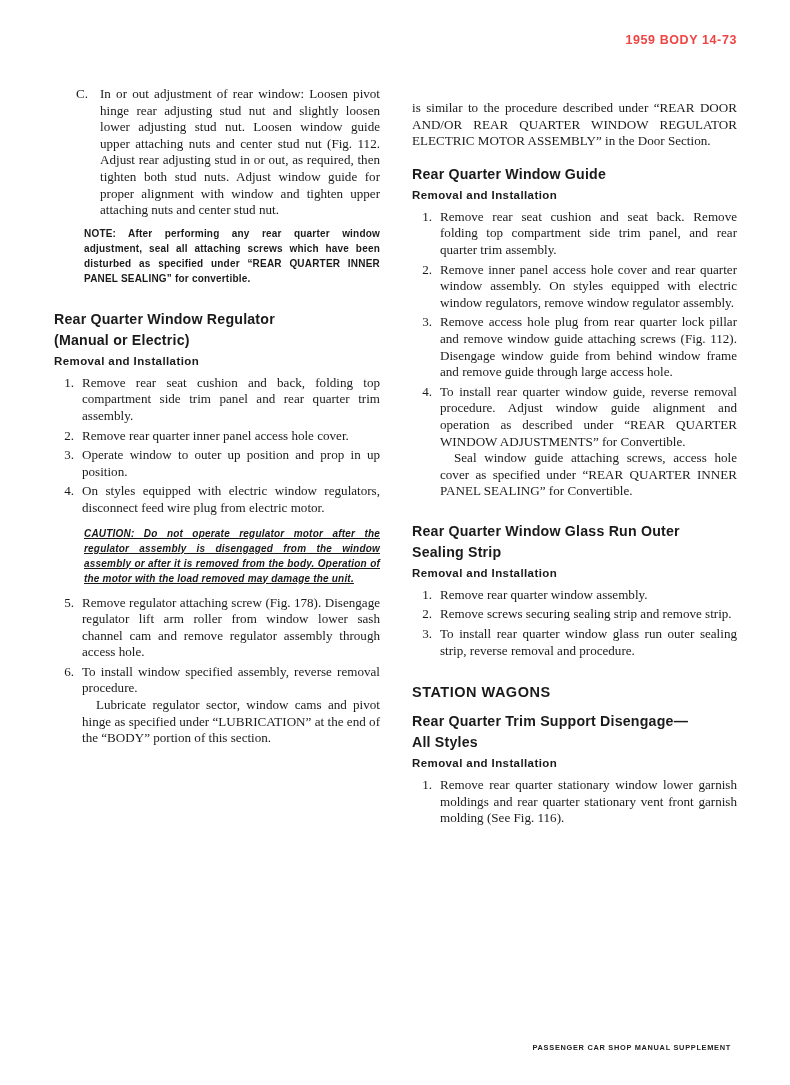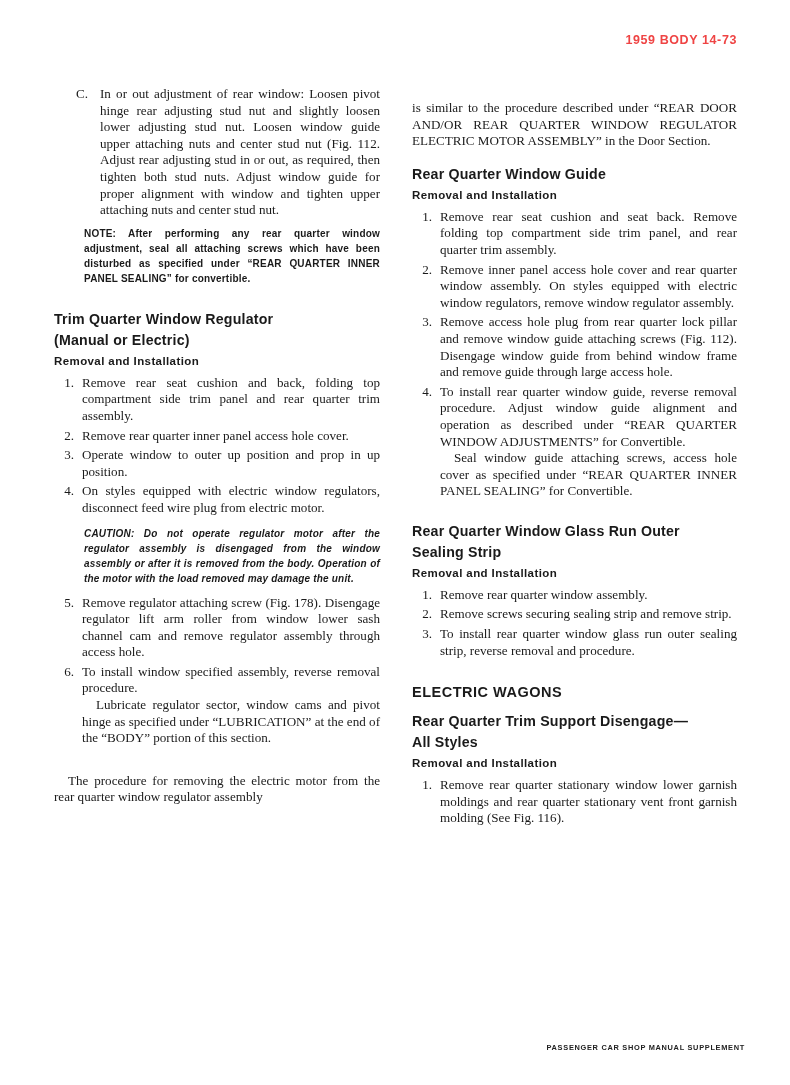--- a/index.html
+++ b/index.html
@@ -26,56 +26,56 @@
     .item .body p + p { margin-top: 0; }
 
     .item-c { display: flex; margin-left: 22px; }
     .item-c .num { flex: 0 0 24px; font-size: 13.1px; line-height: 16.6px; }
 
     .note {
       font-family: "Liberation Sans", sans-serif; font-weight: bold;
       font-size: 10px; line-height: 15px; text-align: justify;
       margin: 6px 0 0 30px; letter-spacing: 0.2px;
     }
-    .caution { font-style: italic; }
+    .caution { font-style: italic; text-decoration: underline; }
 
     .h-section {
       font-family: "Liberation Sans", sans-serif; font-weight: bold;
       font-size: 14.2px; line-height: 21px; margin: 0; letter-spacing: 0.2px;
     }
     .h-sub {
       font-family: "Liberation Sans", sans-serif; font-weight: bold;
       font-size: 11.5px; line-height: 16px; margin: 2px 0 6px 0; letter-spacing: 0.4px;
     }
     .h-major {
       font-family: "Liberation Sans", sans-serif; font-weight: bold;
       font-size: 14.5px; line-height: 20px; margin: 0; letter-spacing: 0.5px;
     }
     .footer {
-      position: absolute; top: 1043px; right: 45px;
+      position: absolute; top: 1043px; right: 59px;
       font-family: "Liberation Sans", sans-serif; font-weight: bold;
       font-size: 7.4px; letter-spacing: 0.7px; color: #222;
     }
   </style>
 </head>
 <body>
 
 <div class="page-header">1959 BODY 14-73</div>
 
 <div class="col col-left">
   <div class="item-c">
     <span class="num">C.</span>
     <p>In or out adjustment of rear window: Loosen pivot hinge rear adjusting stud nut and slightly loosen lower adjusting stud nut. Loosen window guide upper attaching nuts and center stud nut (Fig. 112. Adjust rear adjusting stud in or out, as required, then tighten both stud nuts. Adjust window guide for proper alignment with window and tighten upper attaching nuts and center stud nut.</p>
   </div>
 
   <p class="note" style="margin-top:7px;">NOTE: After performing any rear quarter window adjustment, seal all attaching screws which have been disturbed as specified under “REAR QUARTER INNER PANEL SEALING” for convertible.</p>
 
   <div style="height:23px"></div>
   <h2 class="h-section">
-    <span>Trim Quarter Window Regulator</span><br>
+    <span>Rear Quarter Window Regulator</span><br>
     <span>(Manual or Electric)</span>
   </h2>
   <h3 class="h-sub">Removal and Installation</h3>
 
   <div>
     <div class="item">
       <span class="num">1.</span>
       <div class="body">
           <p>Remove rear seat cushion and back, folding top compartment side trim panel and rear quarter trim assembly.</p>
         </div>
@@ -112,21 +112,20 @@
     <div class="item">
       <span class="num">6.</span>
       <div class="body">
         <p>To install window specified assembly, reverse removal procedure.</p>
         <p class="indent">Lubricate regulator sector, window cams and pivot hinge as specified under “LUBRICATION” at the end of the “BODY” portion of this section.</p>
       </div>
     </div>
   </div>
 
   <div style="height:19px"></div>
-  <p class="indent" style="margin-top:4px;">The procedure for removing the electric motor from the rear quarter window regulator assembly</p>
 </div>
 
 <div class="col col-right">
   <p>is similar to the procedure described under “REAR DOOR AND/OR REAR QUARTER WINDOW REGULATOR ELECTRIC MOTOR ASSEMBLY” in the Door Section.</p>
 
   <div style="height:14px"></div>
   <h2 class="h-section">Rear Quarter Window Guide</h2>
   <h3 class="h-sub">Removal and Installation</h3>
 
   <div>
@@ -179,21 +178,21 @@
     </div>
     <div class="item">
       <span class="num">3.</span>
       <div class="body">
           <p>To install rear quarter window glass run outer sealing strip, reverse removal and procedure.</p>
         </div>
     </div>
   </div>
 
   <div style="height:20px"></div>
-  <h1 class="h-major">ELECTRIC WAGONS</h1>
+  <h1 class="h-major">STATION WAGONS</h1>
   <div style="height:9px"></div>
   <h2 class="h-section">
     <span>Rear Quarter Trim Support Disengage—</span><br>
     <span>All Styles</span>
   </h2>
   <h3 class="h-sub">Removal and Installation</h3>
 
   <div>
     <div class="item">
       <span class="num">1.</span>

